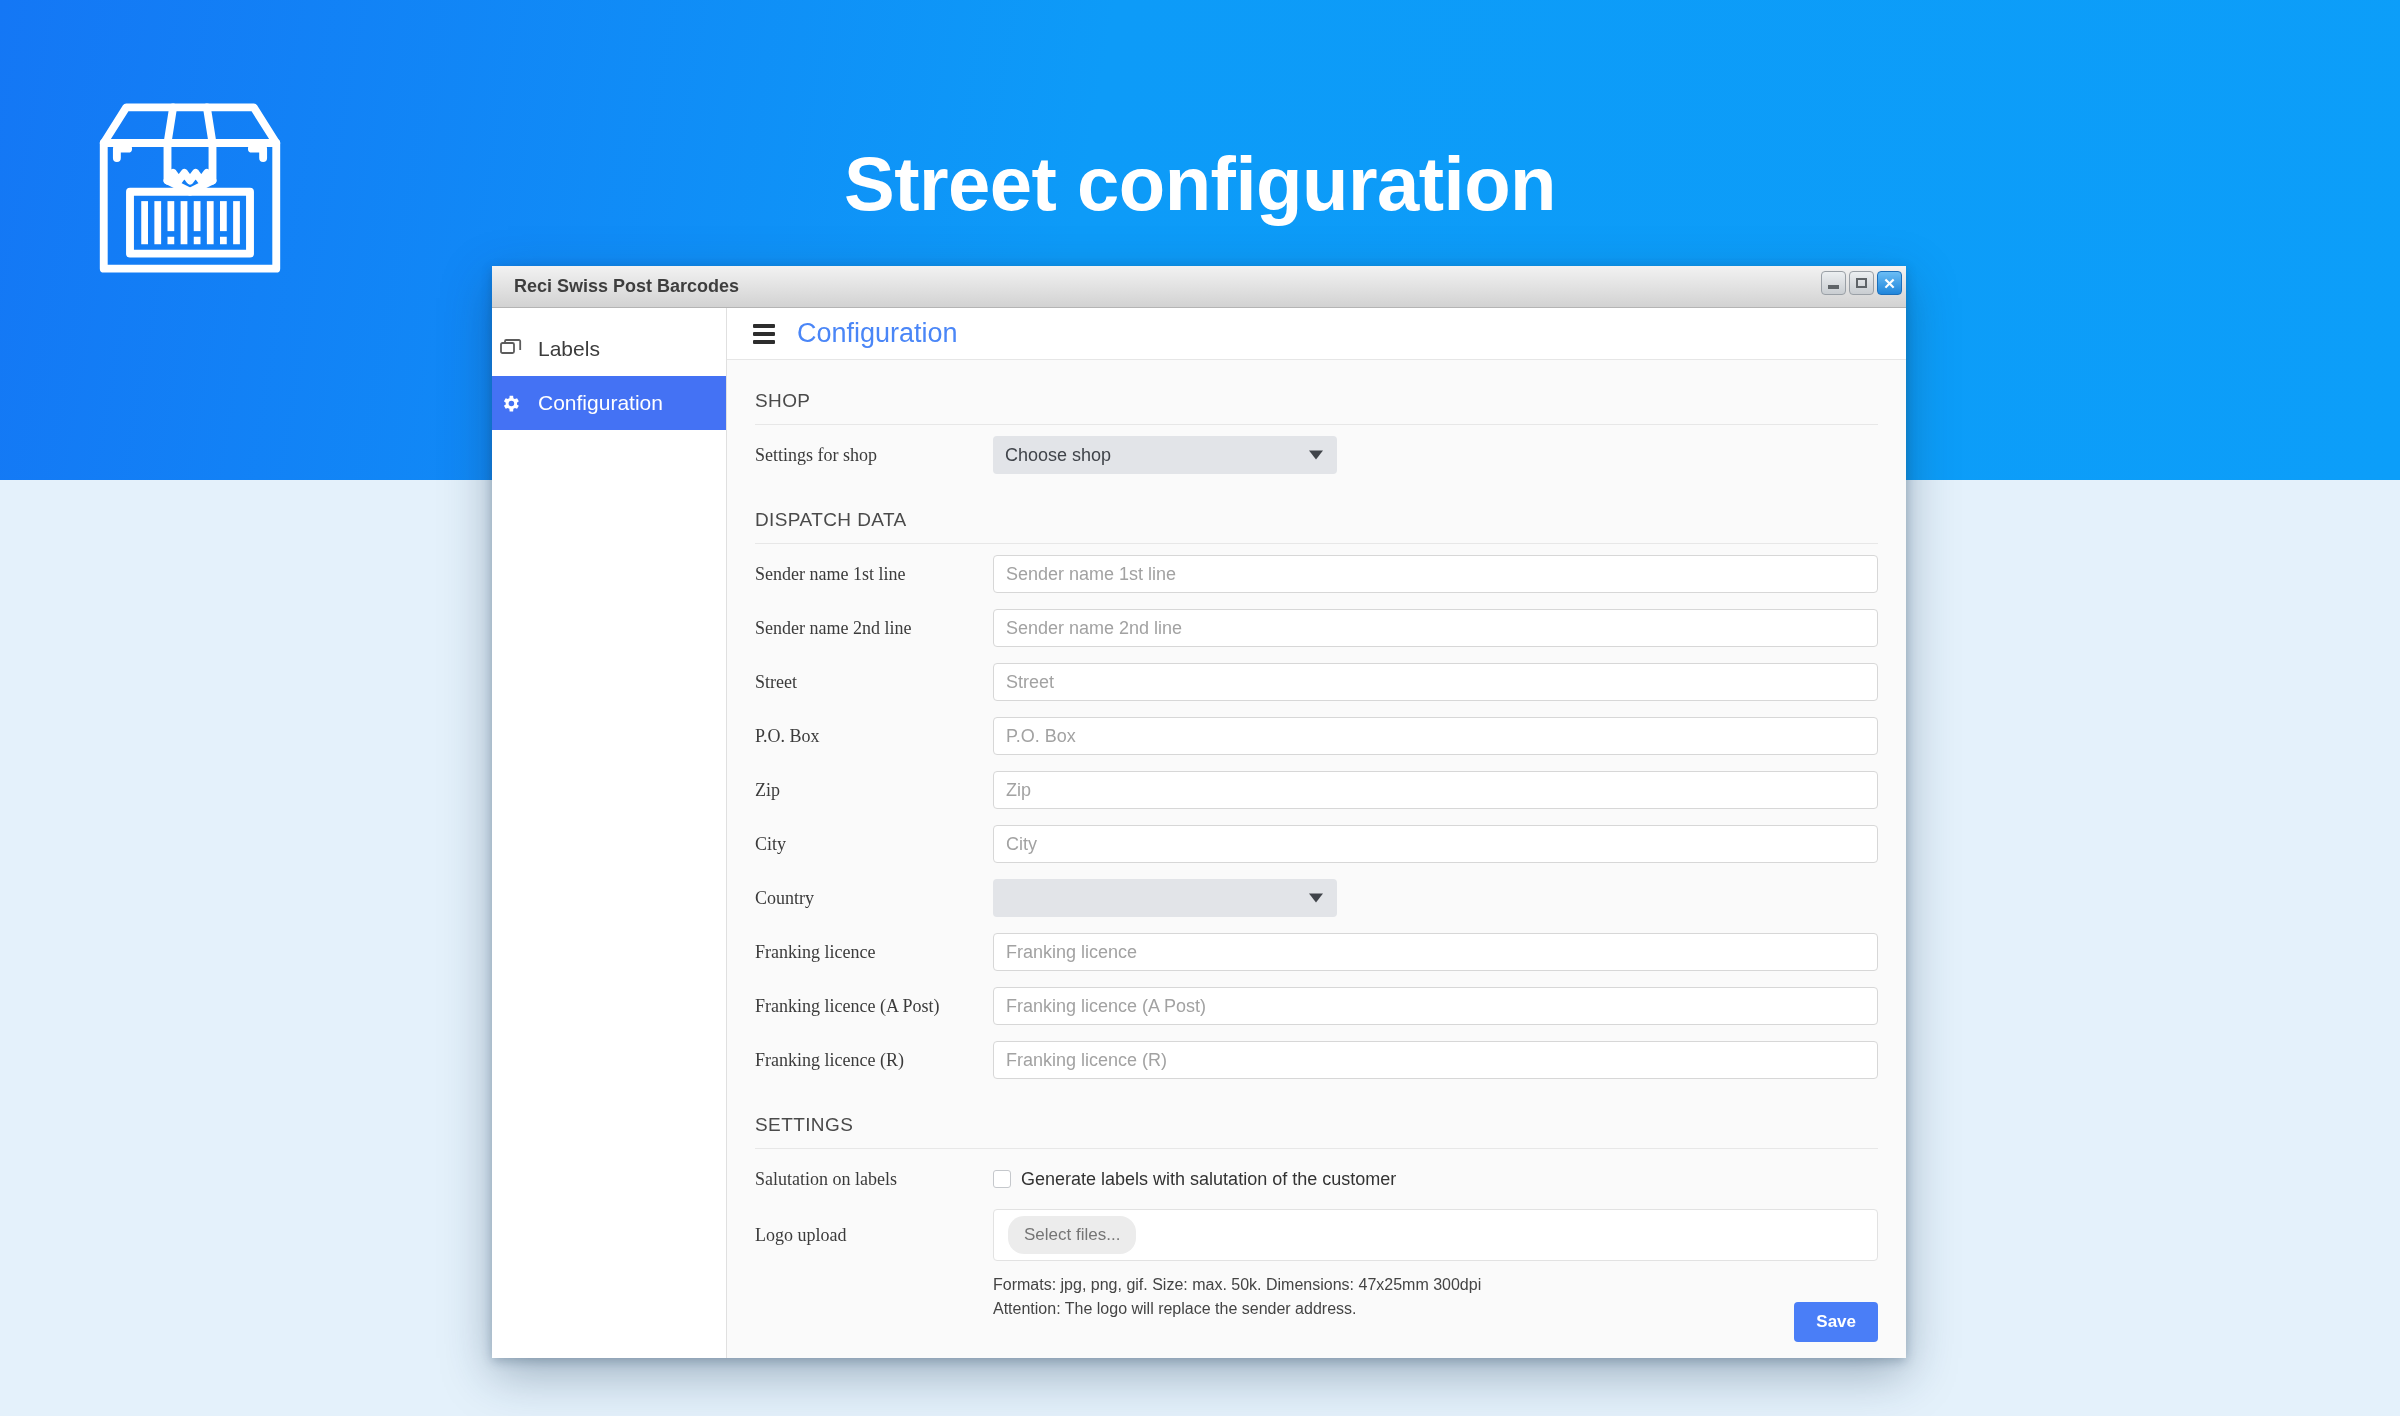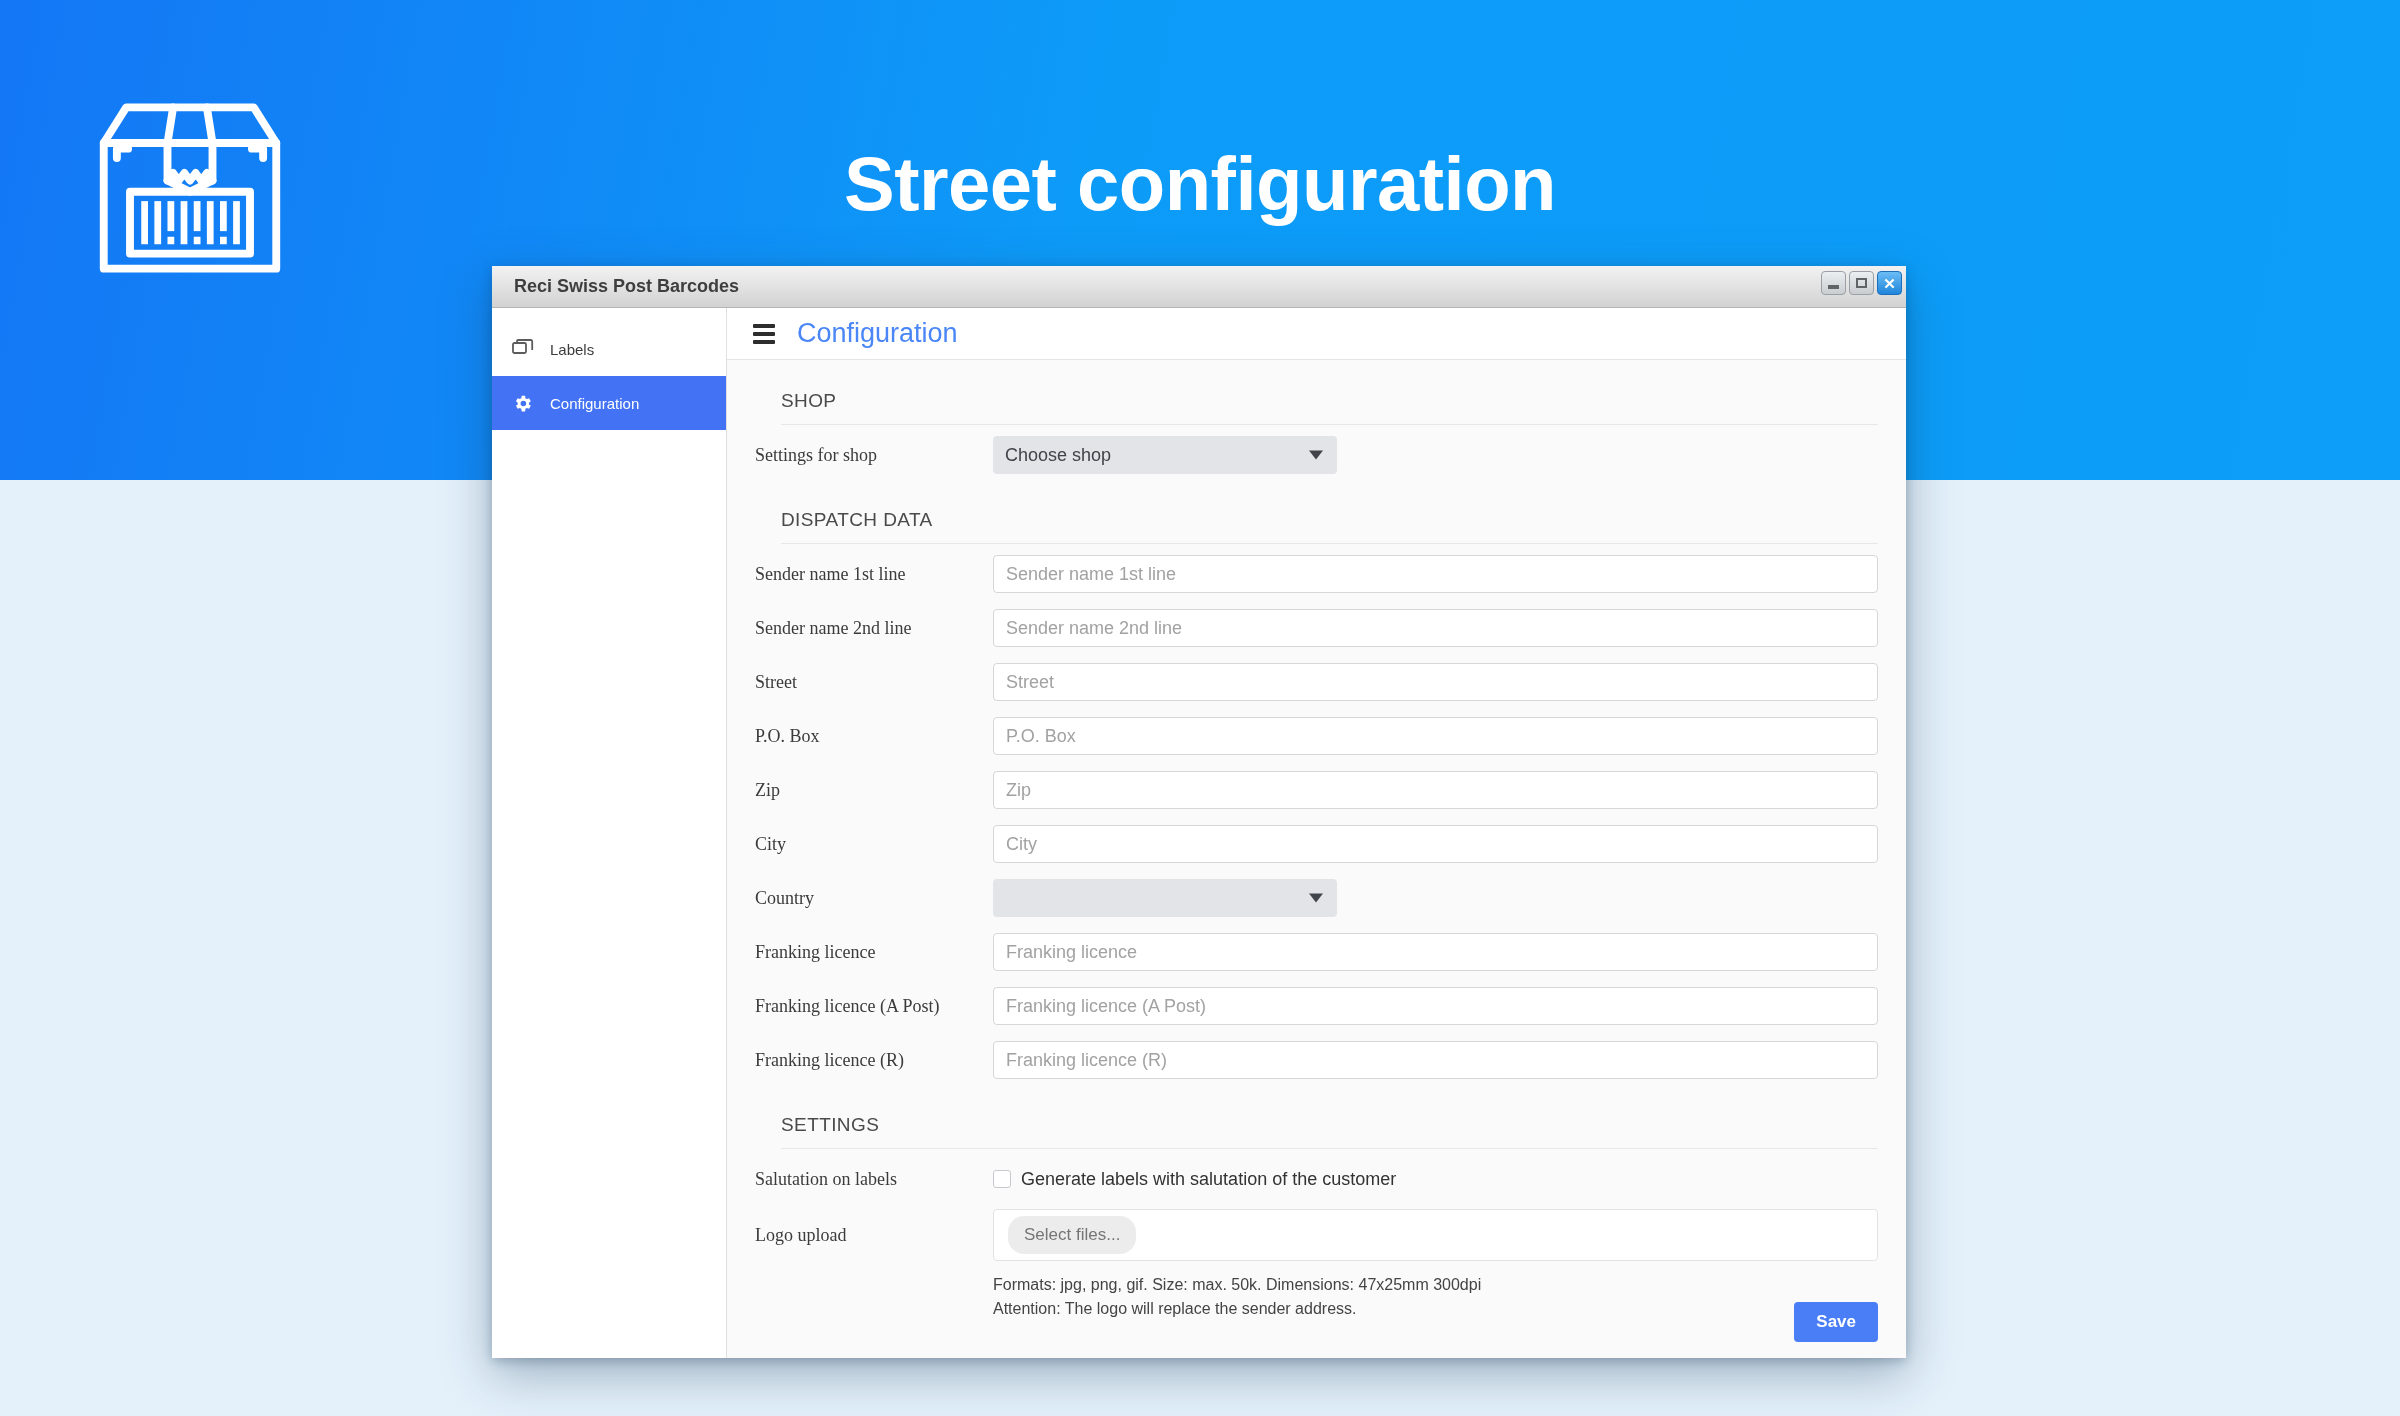--- a/index.html
+++ b/index.html
@@ -70,22 +70,22 @@
 
   
   .sidebar {
     width: 235px; flex: 0 0 235px;
     background: #ffffff;
     border-right: 1px solid #e0e0e0;
     padding-top: 14px;
   }
   .nav-item {
     display: flex; align-items: center;
-    height: 54px; padding-left: 20px;
-    font-size: 15px;
+    height: 54px; padding-left: 8px;
+    font-size: 21px;
     color: #3c3c3c;
     cursor: pointer;
   }
   .nav-item.active { background: #4472f4; color: #ffffff; }
   .nav-icon {
     width: 30px; flex: 0 0 30px;
     display: flex; align-items: center; justify-content: flex-start;
   }
   .nav-label { margin-left: 8px; }
 
@@ -116,21 +116,20 @@
   }
 
   .form-scroll { flex: 1 1 auto; padding: 0 28px 0 28px; position: relative; }
 
   .section-head {
     font-size: 19px; color: #4a4a4a;
     letter-spacing: 0.4px;
     padding-top: 30px;
     padding-bottom: 12px;
     border-bottom: 1px solid #e7e7e7;
-    margin-left: 26px;
   }
 
   .row {
     display: flex; align-items: center;
     min-height: 48px;
     margin-top: 6px;
   }
   .row-label {
     width: 238px; flex: 0 0 238px;
     font-size: 18px; color: #3b3b3b; font-family: Liberation Serif, serif;

